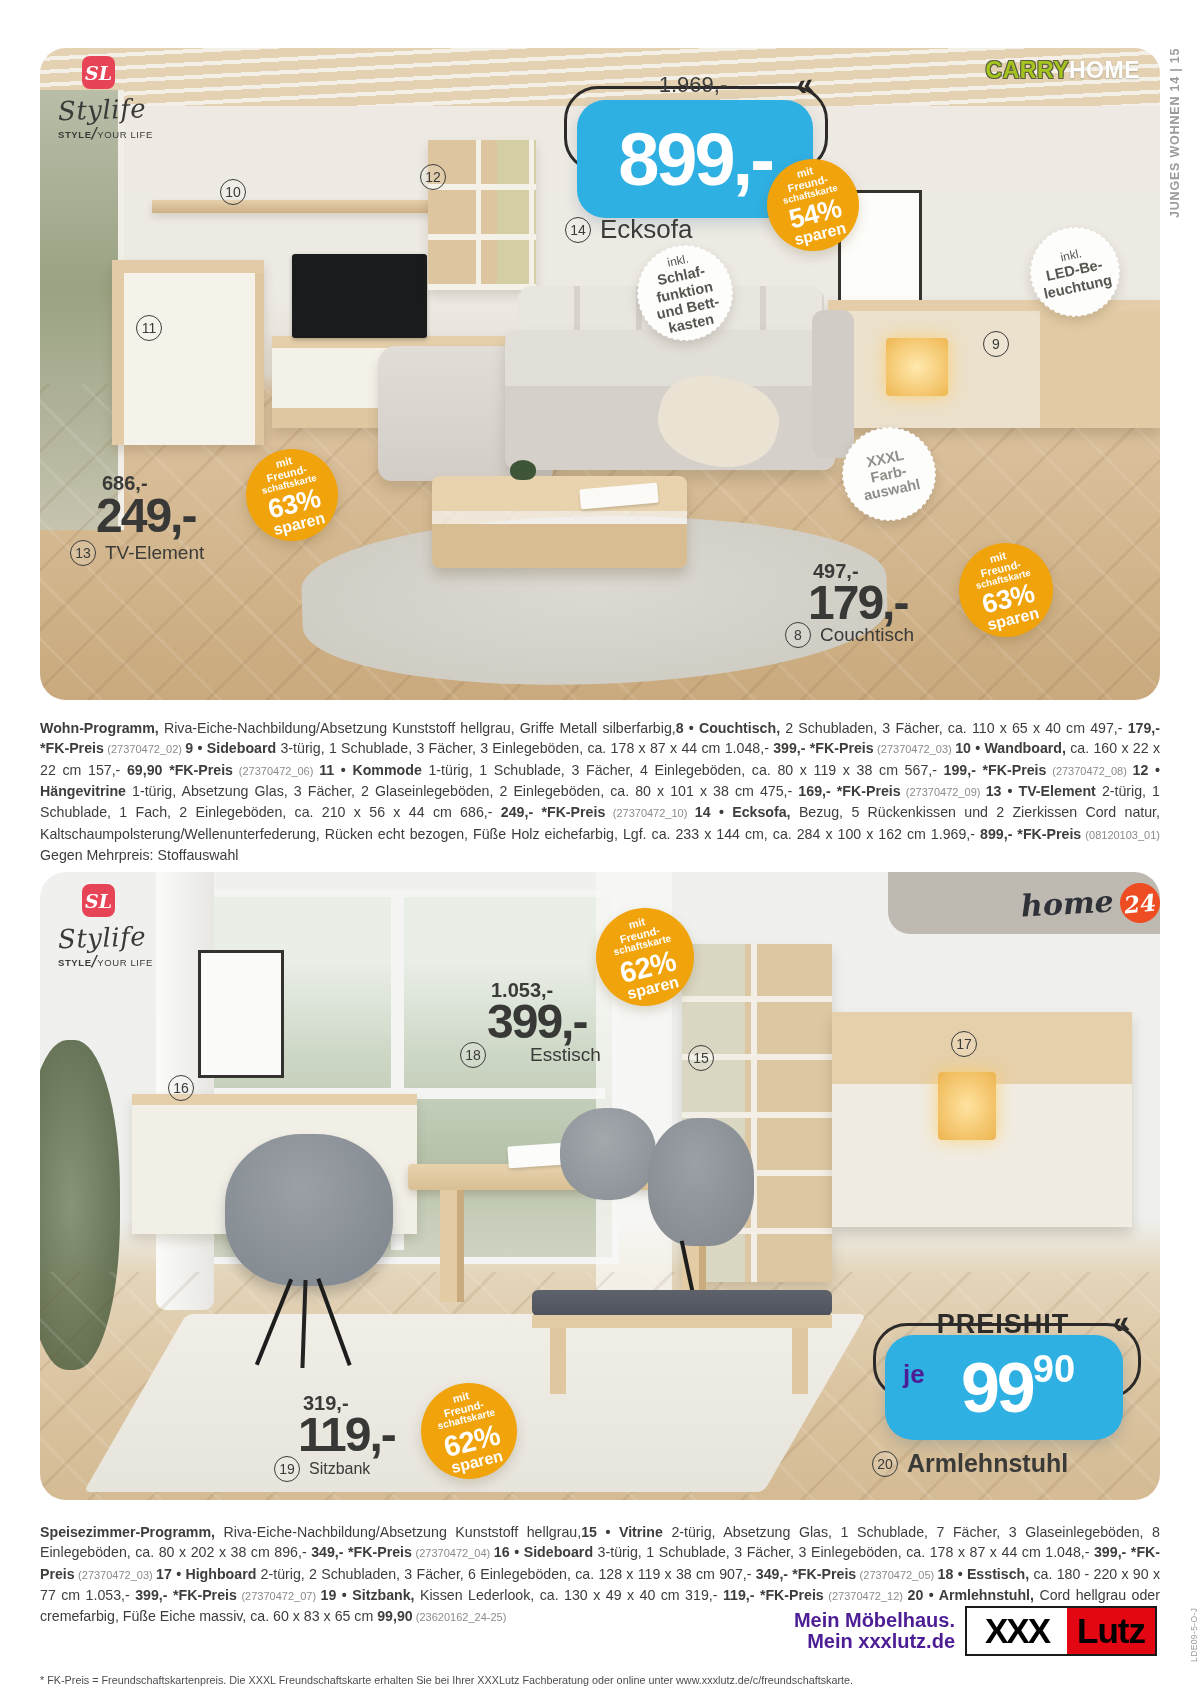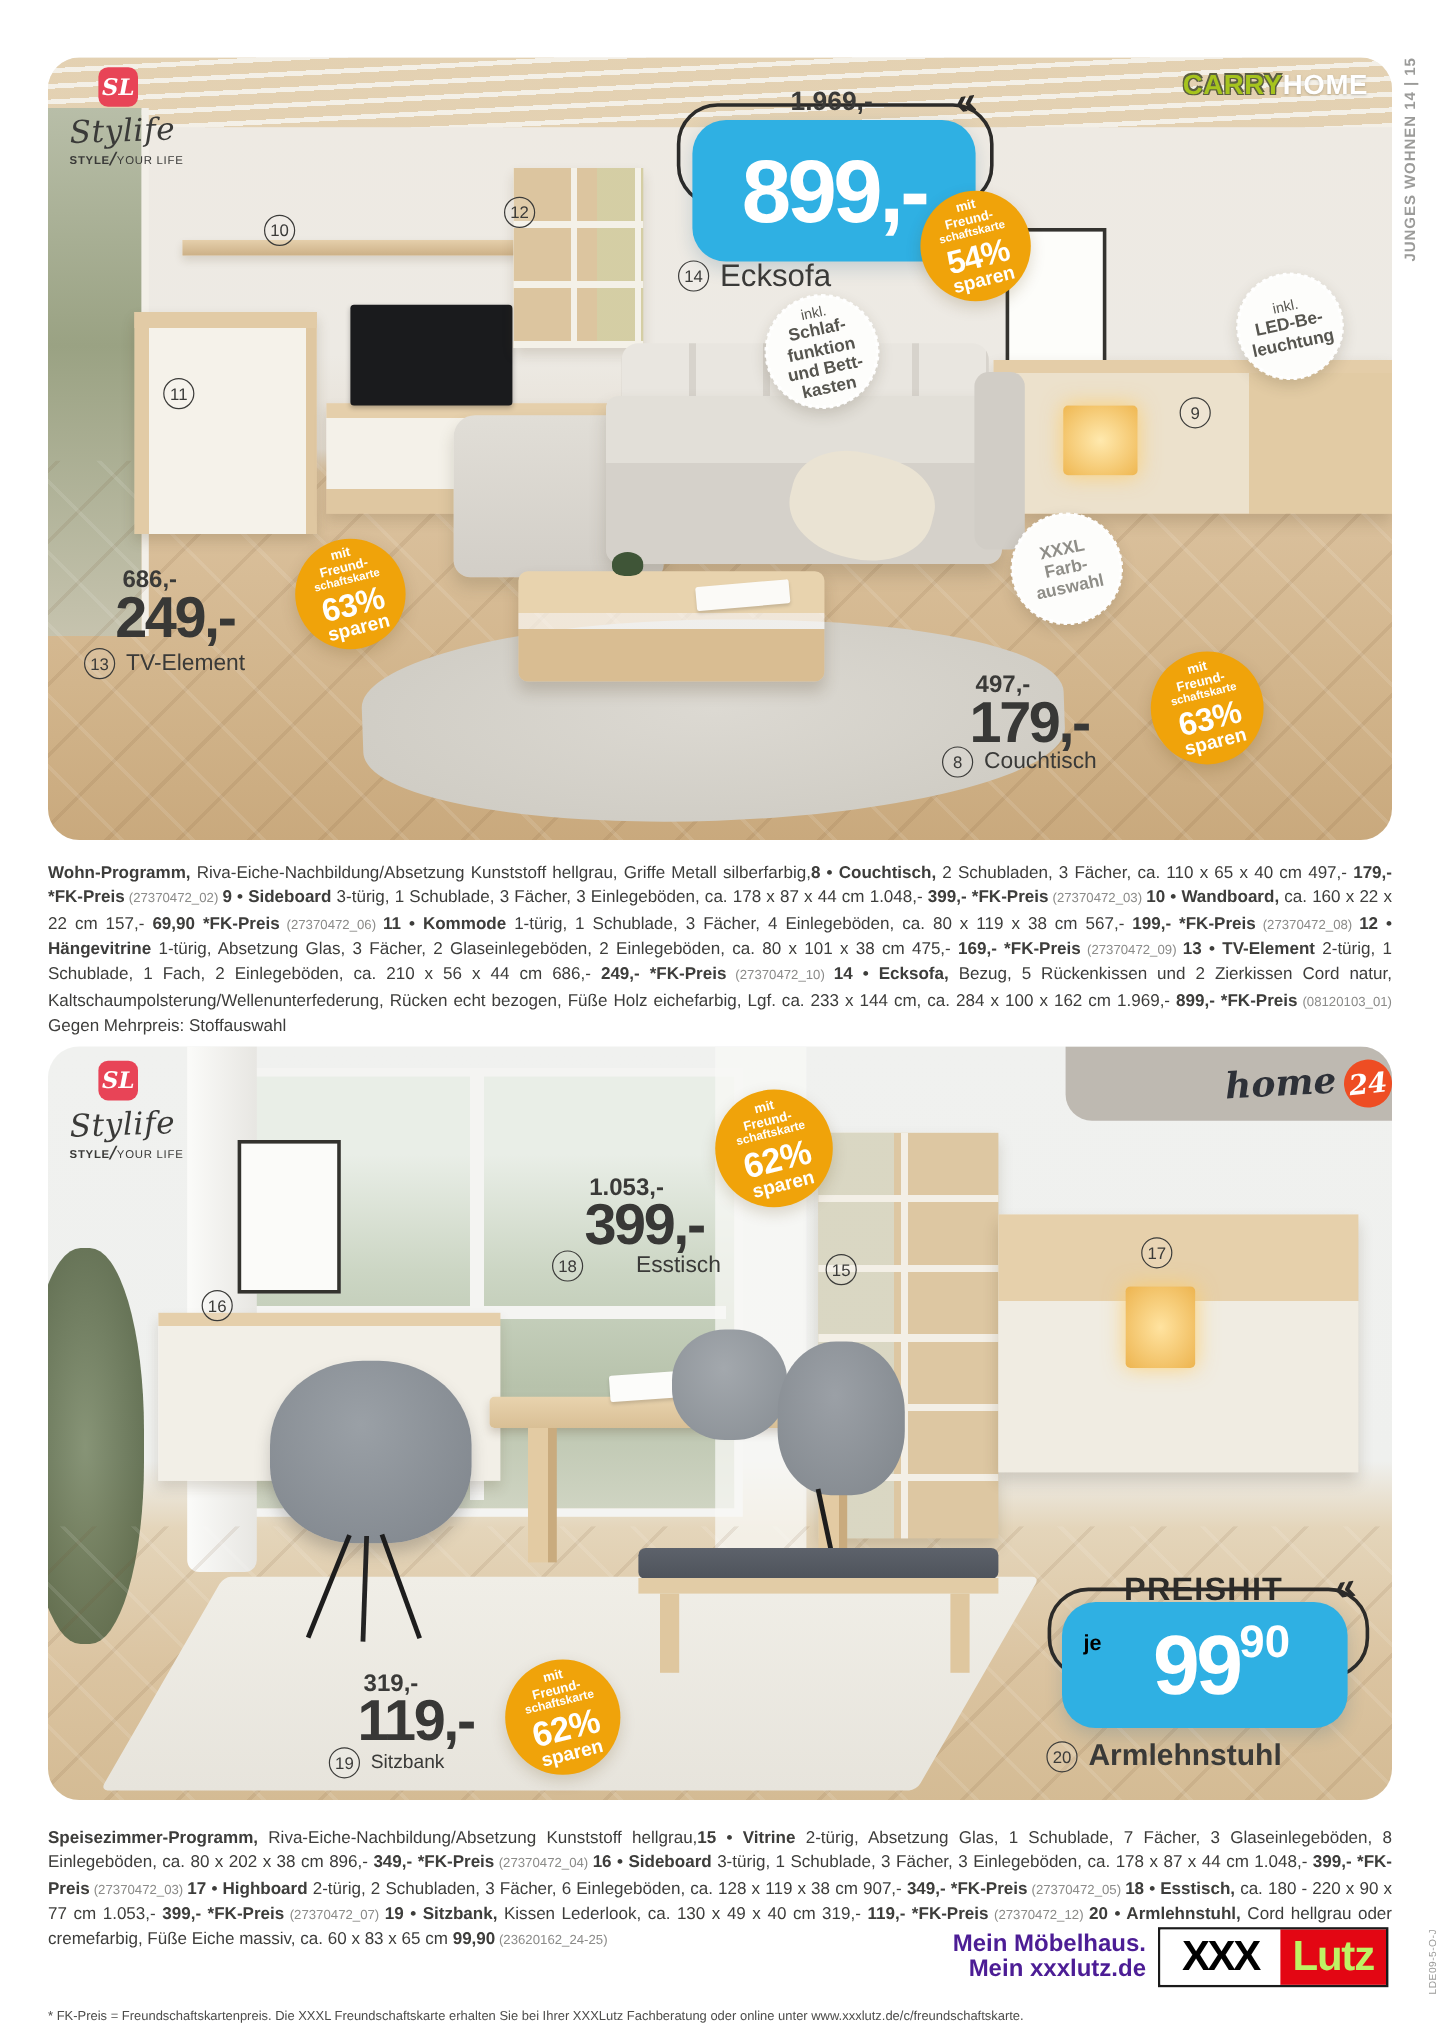--- a/index.html
+++ b/index.html
@@ -21,21 +21,21 @@
   .badge-w{position:absolute;border-radius:50%;background:#fdfdfb;display:flex;align-items:center;justify-content:center;box-shadow:0 5px 12px rgba(60,50,30,.18);outline:3px dotted rgba(255,255,255,.95);outline-offset:-2px;z-index:7;}
   .badge-w .bi{transform:rotate(-12deg);text-align:center;color:#56554f;line-height:1.12;}
   .badge-w .l1{font-size:12px;font-weight:500;}
   .badge-w .lb{font-size:14.5px;font-weight:700;}
   .badge-w.gray .bi{color:#8f8e88;}
 
   
   .frame{position:absolute;border:3.5px solid #2c2b29;border-radius:34px;z-index:3;}
   .bluebox{position:absolute;background:#2fb0e3;border-radius:28px;display:flex;align-items:center;justify-content:center;z-index:4;box-shadow:0 6px 14px rgba(30,90,130,.18);}
   .bluebox .big{color:#fff;font-weight:800;letter-spacing:-3px;}
-  .oldprice-c{position:absolute;text-align:center;z-index:5;font-weight:700;color:#3a3a38;}
+  .oldprice-c{position:absolute;text-align:center;z-index:5;font-weight:400;color:#3a3a38;}
   .arrow{position:absolute;z-index:6;color:#2c2b29;font-weight:800;}
   .mk{width:24px;height:24px;border:1.6px solid #3b3b39;border-radius:50%;display:flex;align-items:center;justify-content:center;font-size:14px;color:#3b3b39;flex:0 0 auto;background:rgba(255,255,255,.12);}
   .mk-abs{position:absolute;z-index:8;}
   .cap{position:absolute;display:flex;align-items:center;gap:9px;z-index:8;color:#3a3a38;}
   .price-old{position:absolute;font-size:20px;font-weight:600;color:#3a3a38;z-index:8;}
   .price-new{position:absolute;font-size:48px;font-weight:800;color:#383836;letter-spacing:-2px;z-index:8;line-height:1;}
 
   
   .stylife{position:absolute;z-index:9;width:130px;}
   .sl-sq{width:33px;height:33px;background:#e84457;border-radius:8px;color:#fff;display:flex;align-items:center;justify-content:center;font-family:"DejaVu Serif",serif;font-style:italic;font-weight:700;font-size:19px;margin-left:24px;}
@@ -44,21 +44,21 @@
   .sl-tag .t1{font-weight:700;}
   .sl-tag .sl-slash{font-family:"DejaVu Serif",serif;font-style:italic;font-size:14px;font-weight:700;}
   .carryhome{position:absolute;font-size:23px;font-weight:800;letter-spacing:.5px;z-index:9;}
   .carryhome .c1{color:#a6c41e;text-shadow:-1px -1px 0 #5c5f41,1px -1px 0 #5c5f41,-1px 1px 0 #5c5f41,1px 1px 0 #5c5f41;}
   .carryhome .c2{color:#fff;text-shadow:0 1px 2px rgba(80,80,70,.35);}
   .home24{position:absolute;background:rgba(182,177,168,.88);display:flex;align-items:center;justify-content:flex-end;gap:6px;padding-right:18px;z-index:9;}
   .h24-name{font-family:"DejaVu Serif",serif;font-style:italic;font-weight:700;font-size:30px;color:#2e3138;transform:rotate(-3deg);}
   .h24-badge{width:40px;height:40px;border-radius:50%;background:#ee4d23;color:#fff;display:flex;align-items:center;justify-content:center;font-family:"DejaVu Serif",serif;font-style:italic;font-weight:700;font-size:23px;transform:rotate(-6deg);}
   .xxxlutz{position:absolute;display:flex;border:2.5px solid #1a1a1a;background:#fff;z-index:9;}
   .xl-left{width:100px;display:flex;align-items:center;justify-content:center;background:#fff;color:#000000;font-weight:800;font-size:35px;letter-spacing:-2px;}
-  .xl-right{width:88px;display:flex;align-items:center;justify-content:center;background:#e30613;color:#bef264;font-weight:800;font-size:35px;letter-spacing:-1px;}
+  .xl-right{width:88px;display:flex;align-items:center;justify-content:center;background:#e30613;color:#000000;font-weight:800;font-size:35px;letter-spacing:-1px;}
   .tagline{position:absolute;text-align:right;color:#4c1d95;font-weight:700;font-size:20px;line-height:1.05;z-index:9;}
 
   
   .copy{position:absolute;left:40px;width:1120px;font-size:14.2px;line-height:20.3px;text-align:justify;color:#3d3d3b;}
   .copy .sb{font-weight:700;}
   .copy .sr{font-size:11px;color:#8b8b89;}
   .footnote{position:absolute;font-size:10.8px;color:#4c4c4a;z-index:9;}
   .vtext{position:absolute;transform:rotate(-90deg);transform-origin:0 0;white-space:nowrap;color:#9b9b99;z-index:9;}
 
   
@@ -268,21 +268,21 @@
         <div class="bs" style="font-size:10px;">schaftskarte</div>
         <div class="bp" style="font-size:29px;">62%</div>
         <div class="bw">sparen</div>
       </div>
     </div>
 
     <div class="frame" style="left:833px;top:451px;width:262px;height:70px;"></div>
     <div class="oldprice-c" style="left:843px;top:437px;width:240px;font-size:27px;font-weight:800;letter-spacing:1px;color:#2c2b29;">PREISHIT</div>
     <div class="arrow" style="left:1072px;top:432px;font-size:32px;transform:rotate(-8deg);">«</div>
     <div class="bluebox" style="left:845px;top:463px;width:238px;height:105px;">
-      <span style="position:absolute;left:18px;top:24px;color:#000000;font-weight:700;font-size:18px;">je</span>
+      <span style="position:absolute;left:18px;top:24px;color:#4c1d95;font-weight:700;font-size:26px;">je</span>
       <span style="color:#fff;font-weight:800;font-size:70px;letter-spacing:-3px;margin-left:28px;">99</span>
       <span style="color:#fff;font-weight:800;font-size:38px;position:relative;top:-18px;">90</span>
     </div>
     <div class="cap" style="left:832px;top:577px;">
       <span class="mk">20</span>
       <span style="font-size:25px;font-weight:bold;">Armlehnstuhl</span>
     </div>
   </div>
 
   <p class="copy" id="copy2" style="top:1508px;"><span class="sb">Speisezimmer-Programm, </span><span>Riva-Eiche-Nachbildung/Absetzung Kunststoff hellgrau,</span><span class="sb">15 • Vitrine </span><span>2-türig, Absetzung Glas, 1 Schublade, 7 Fächer, 3 Glaseinlegeböden, 8 Einlegeböden, ca. 80 x 202 x 38 cm 896,- </span><span class="sb">349,- *FK-Preis</span><span class="sr"> (27370472_04) </span><span class="sb">16 • Sideboard </span><span>3-türig, 1 Schublade, 3 Fächer, 3 Einlegeböden, ca. 178 x 87 x 44 cm 1.048,- </span><span class="sb">399,- *FK-Preis</span><span class="sr"> (27370472_03) </span><span class="sb">17 • Highboard </span><span>2-türig, 2 Schubladen, 3 Fächer, 6 Einlegeböden, ca. 128 x 119 x 38 cm 907,- </span><span class="sb">349,- *FK-Preis</span><span class="sr"> (27370472_05) </span><span class="sb">18 • Esstisch, </span><span>ca. 180 - 220 x 90 x 77 cm 1.053,- </span><span class="sb">399,- *FK-Preis</span><span class="sr"> (27370472_07) </span><span class="sb">19 • Sitzbank, </span><span>Kissen Lederlook, ca. 130 x 49 x 40 cm 319,- </span><span class="sb">119,- *FK-Preis</span><span class="sr"> (27370472_12) </span><span class="sb">20 • Armlehnstuhl, </span><span>Cord hellgrau oder cremefarbig, Füße Eiche massiv, ca. 60 x 83 x 65 cm </span><span class="sb">99,90</span><span class="sr"> (23620162_24-25)</span></p>

